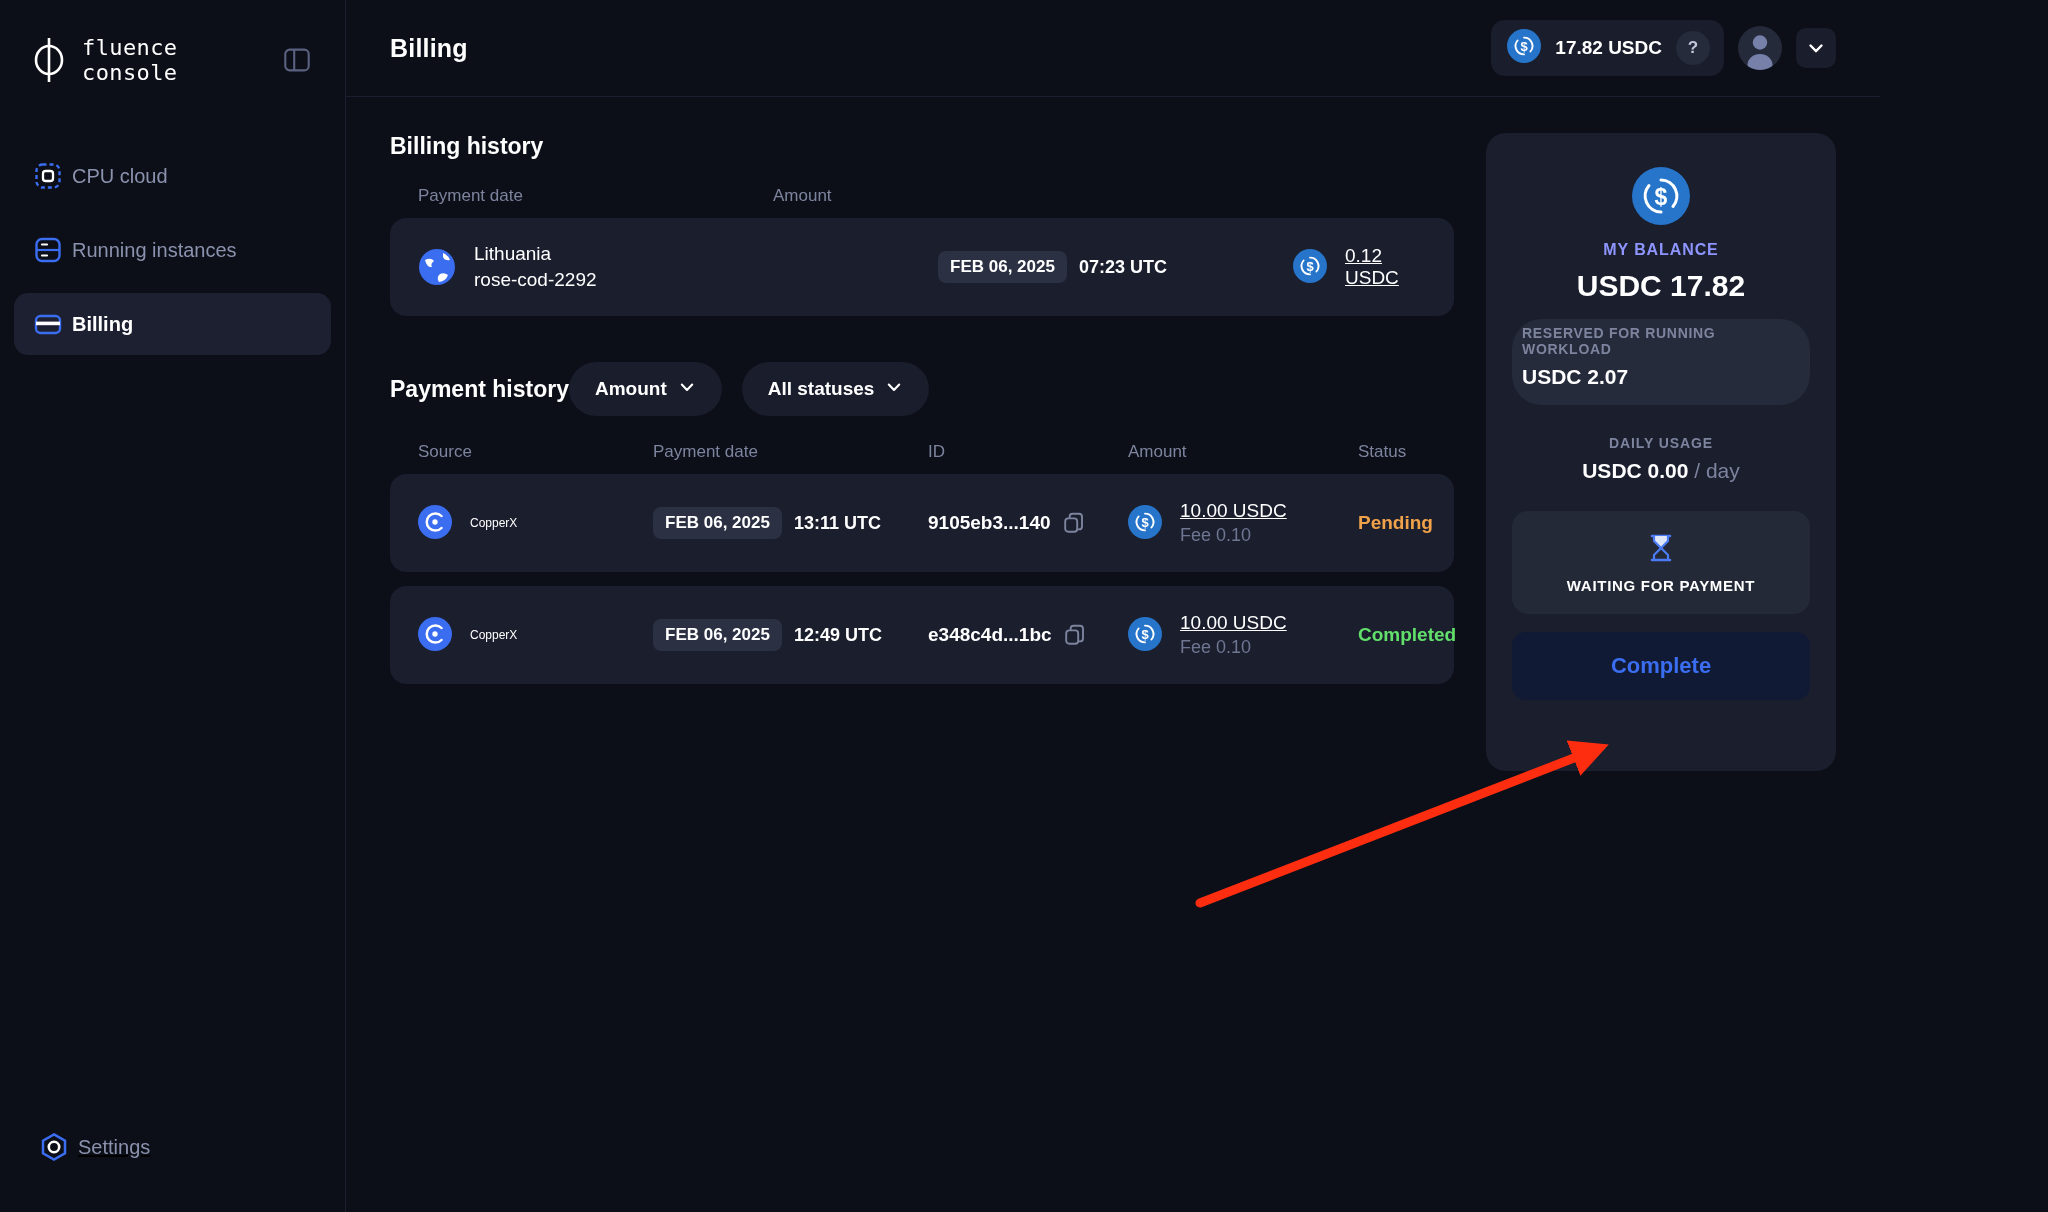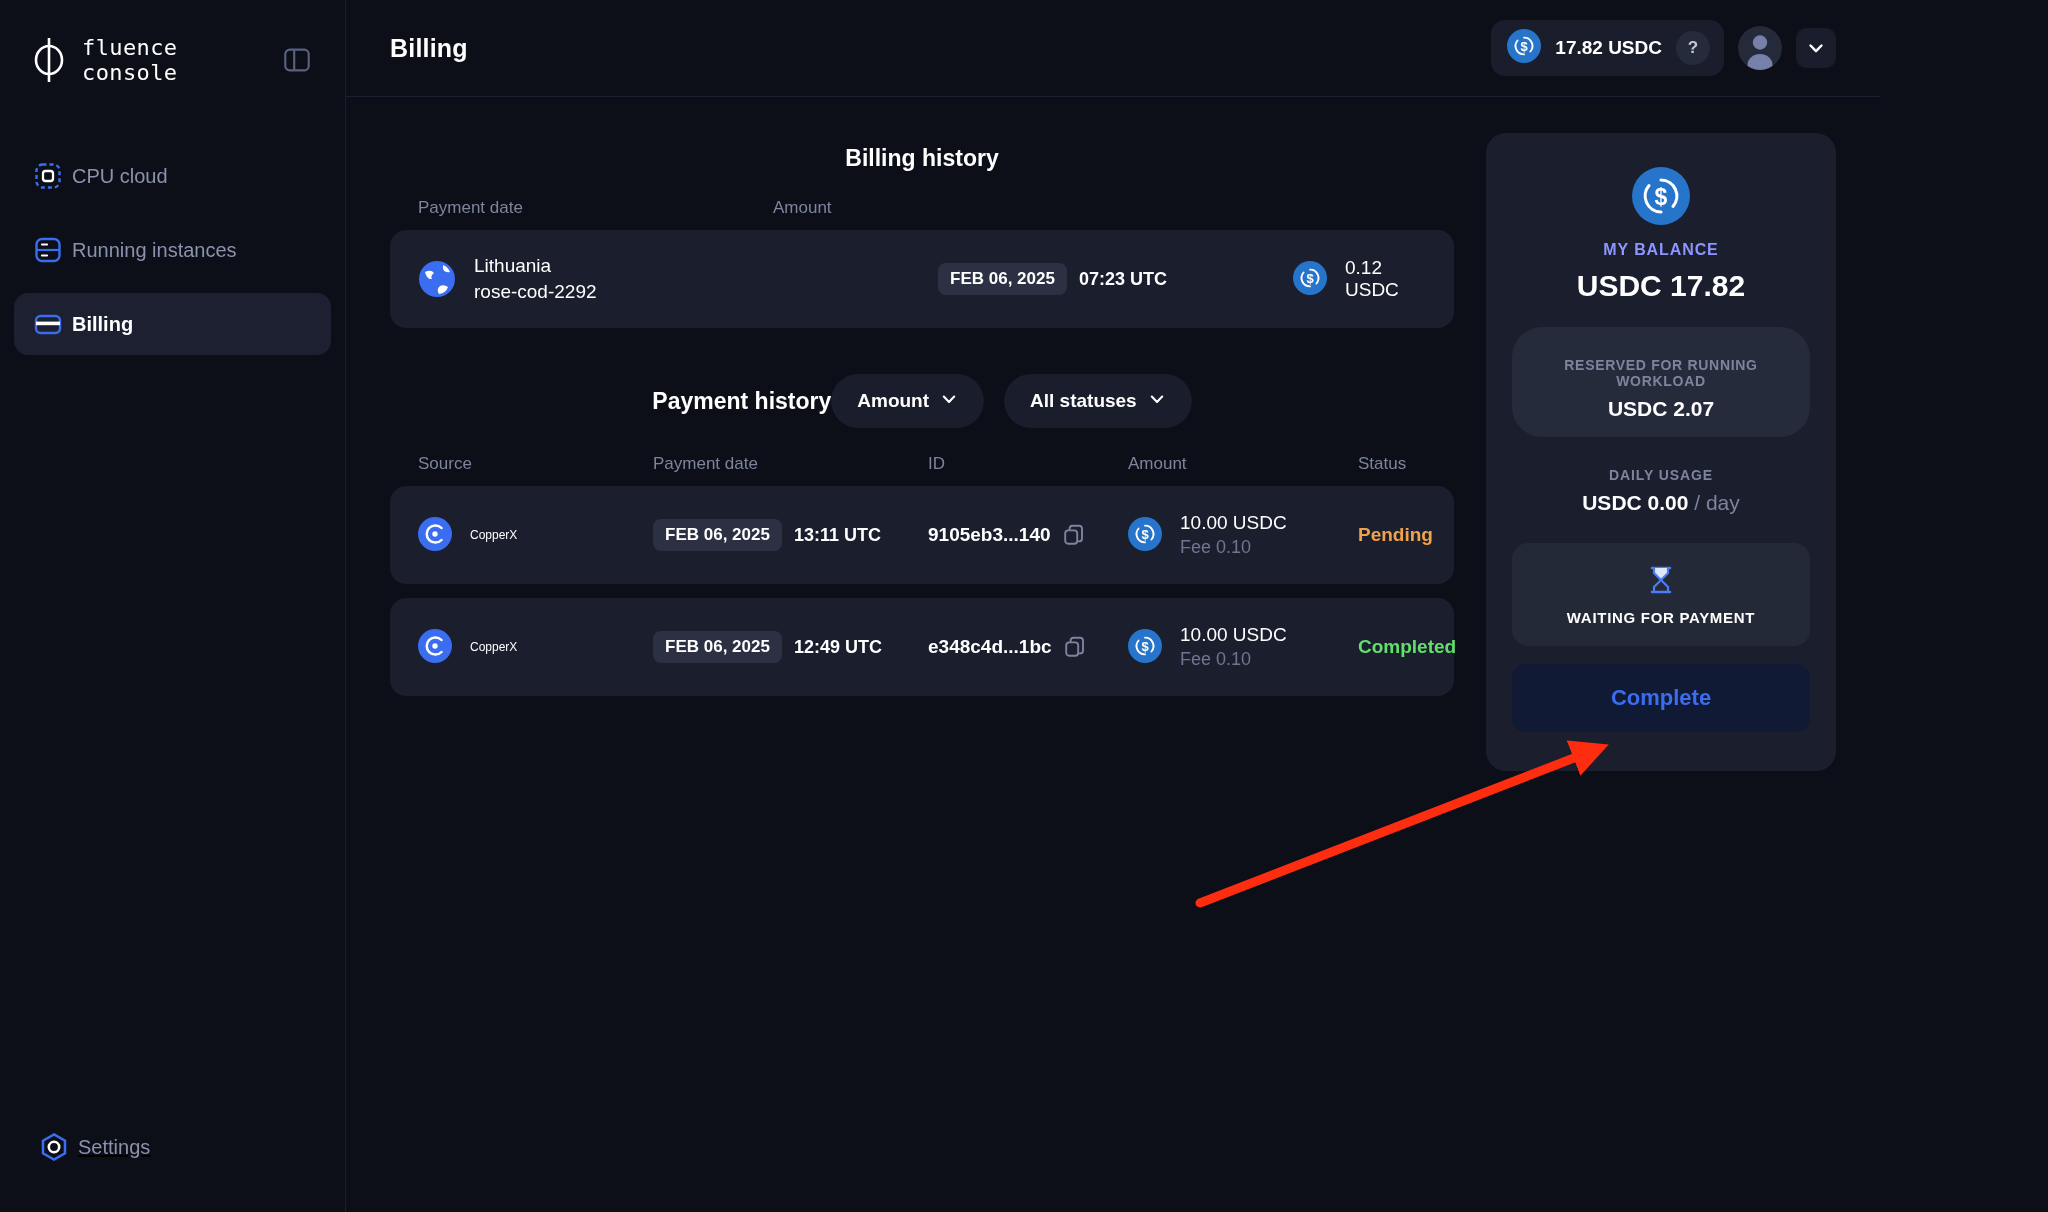--- a/index.html
+++ b/index.html
@@ -75,23 +75,22 @@
   .caret-btn {
     width: 40px; height: 40px; border-radius: 10px; background: #191d2c;
     display: flex; align-items: center; justify-content: center; cursor: pointer;
   }
 
   .content { flex: 1; display: flex; padding: 36px 44px 0 44px; gap: 32px; position: relative; }
   .left-col { flex: 1; min-width: 0; }
 
   .section-title { font-size: 23px; color: #ffffff; font-weight: 700; }
   .section-head {
-    display: flex; align-items: center; justify-content: center;
+    display: flex; align-items: center; justify-content: flex-start;
     margin-bottom: 26px;
-    margin-top: 12px;
   }
   .filters { display: flex; gap: 20px; }
   .filter-btn {
     height: 54px; padding: 0 26px; border-radius: 27px;
     background: #191d2c; color: #ffffff; font-size: 19px; font-weight: 600;
     display: flex; align-items: center; gap: 11px; cursor: pointer; border: none;
     font-family: "Liberation Sans", sans-serif;
   }
 
   .table { width: 100%; }
@@ -121,21 +120,21 @@
   .loc-sub { font-size: 19px; color: #ffffff; font-weight: 500; }
 
   .date-chip {
     background: #2b3043; border-radius: 8px; padding: 6px 12px;
     font-size: 17px; color: #ffffff; font-weight: 700; margin-right: 12px;
     white-space: nowrap;
   }
   .time-txt { font-size: 18px; color: #ffffff; font-weight: 600; white-space: nowrap; }
 
   .usdc-icon { width: 36px; height: 36px; flex: 0 0 36px; margin-right: 16px; }
-  .amt-txt { font-size: 19px; color: #ffffff; font-weight: 500; }
+  .amt-txt { font-size: 19px; color: #ffffff; font-weight: 500; text-decoration: underline; }
   .amt-stack { display: flex; flex-direction: column; gap: 3px; }
   .fee-txt { font-size: 18px; color: #6f7691; font-weight: 400; }
 
   .src-icon { width: 36px; height: 36px; flex:0 0 36px; margin-right: 16px; }
   .src-name { font-size: 12px; color: #ffffff; font-weight: 500; }
 
   .id-txt { font-size: 19px; color: #ffffff; font-weight: 600; margin-right: 12px; }
   .copy-icon { width: 22px; height: 22px; cursor: pointer; flex: 0 0 22px; }
 
   .status { font-size: 19px; font-weight: 600; }
@@ -149,21 +148,21 @@
     height: 638px; padding: 34px 26px 30px 26px;
     display: flex; flex-direction: column; align-items: center;
   }
   .big-usdc { width: 58px; height: 58px; margin-bottom: 16px; }
   .bal-label {
     font-size: 16px; color: #8e95ff; font-weight: 700; letter-spacing: .9px;
   }
   .bal-value { font-size: 30px; color: #ffffff; font-weight: 700; margin-top: 10px; }
   .reserved-box {
     background: #262b3c; border-radius: 30px; width: 100%;
-    padding: 30px 10px 16px 10px; margin-top: 24px; text-align: center;
+    padding: 6px 10px 16px 10px; margin-top: 16px; 
   }
   .reserved-label { font-size: 14px; color: #7d849e; font-weight: 700; letter-spacing: .7px; }
   .reserved-value { font-size: 21px; color: #ffffff; font-weight: 700; margin-top: 8px; }
   .usage-label { font-size: 14px; color: #7d849e; font-weight: 700; letter-spacing: .9px; margin-top: 30px; }
   .usage-value { font-size: 21px; color: #ffffff; font-weight: 700; margin-top: 8px; }
   .usage-value .per { color: #7d849e; font-weight: 500; }
   .waiting-box {
     background: #242938; border-radius: 16px; width: 100%;
     margin-top: 28px; padding: 22px 10px 20px 10px;
     display: flex; flex-direction: column; align-items: center; gap: 14px;

